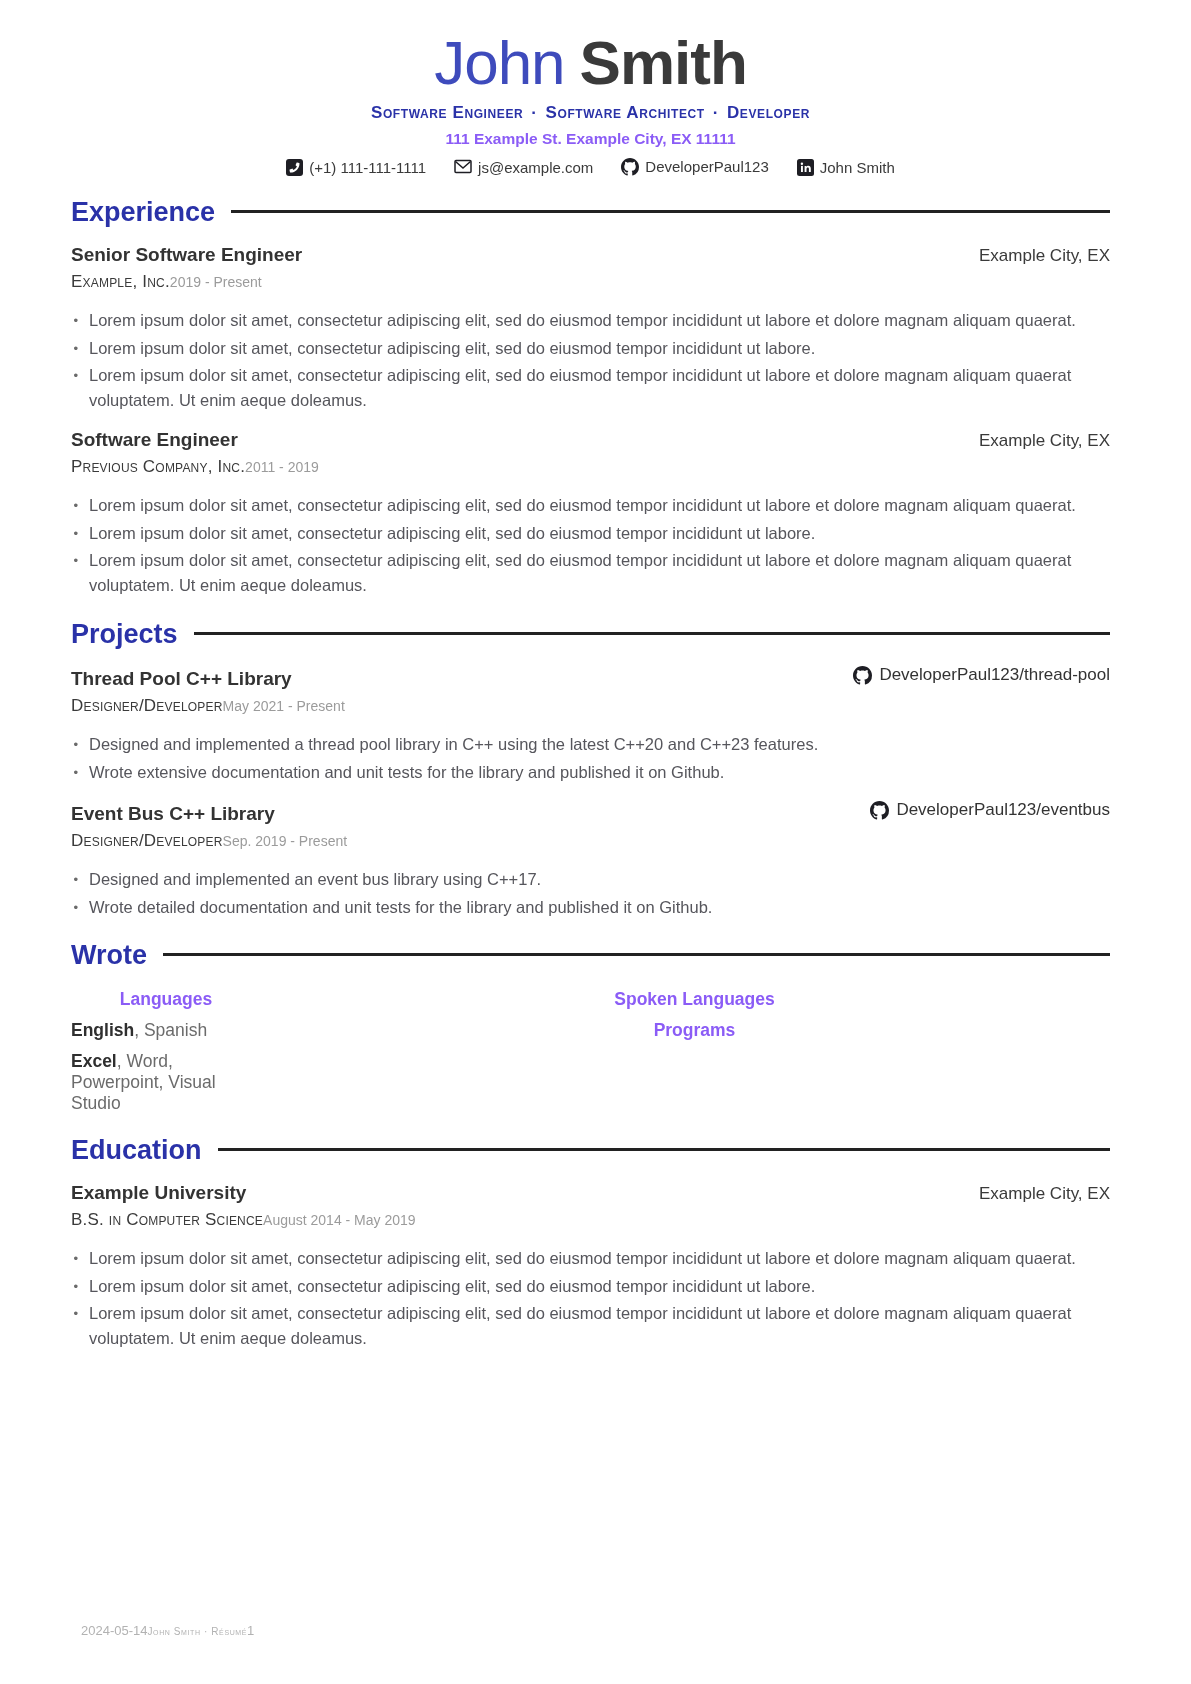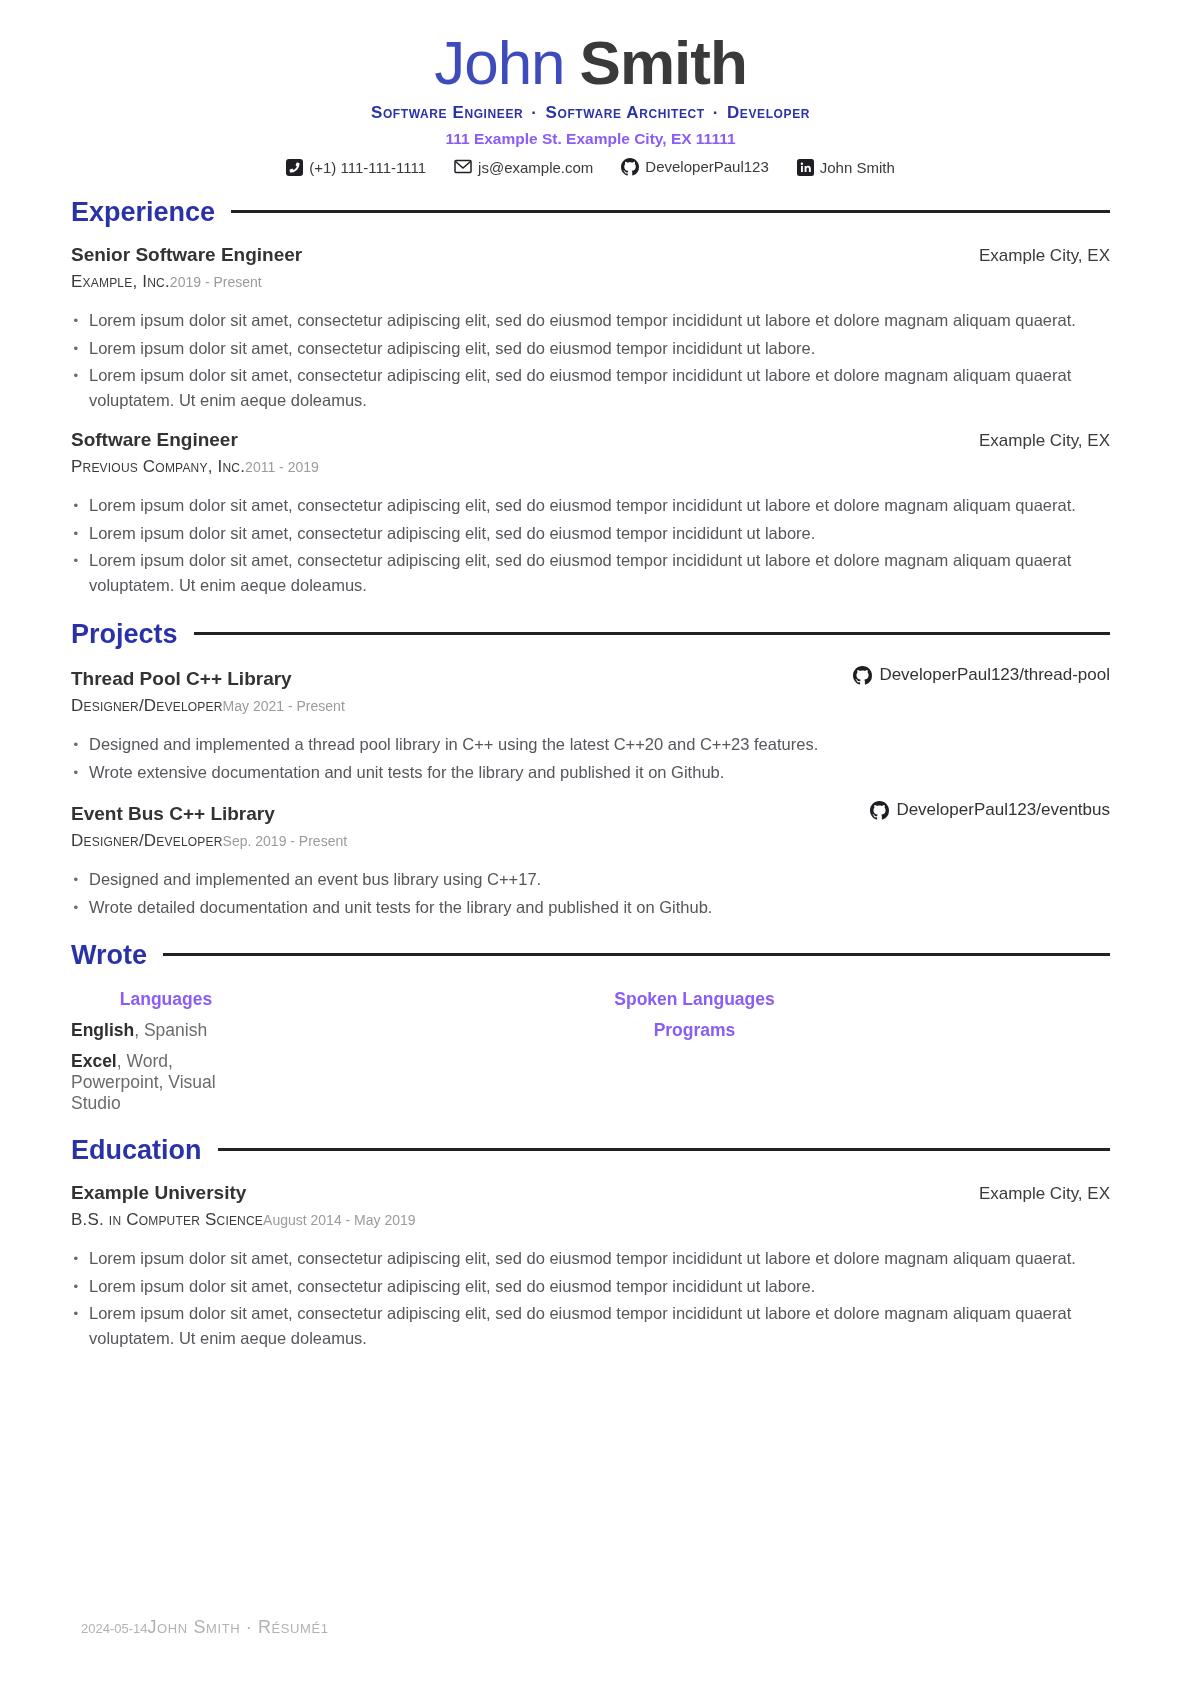--- a/index.html
+++ b/index.html
@@ -93,21 +93,21 @@
   .skill-label{text-align:center;font-weight:700;color:#8b5cf6}
   .skill-value{color:#6b6b6b}
   .skill-value .b{font-weight:700;color:#2f2f2f}
 
   
   .footer{
     position:absolute;left:81px;right:81px;bottom:46px;
     display:flex;justify-content:flex-start;align-items:baseline;
     color:var(--footer);font-size:13px;
   }
-  .footer .center{font-variant:small-caps;letter-spacing:.6px;font-size:18px}
+  .footer .center{font-variant:small-caps;letter-spacing:.6px;font-size:10px}
 </style>
 </head>
 <body>
 
 <div class="page">
 
   <div class="header">
     <div class="name">
       <span class="first">John</span><span class="last">Smith</span>
     </div>

